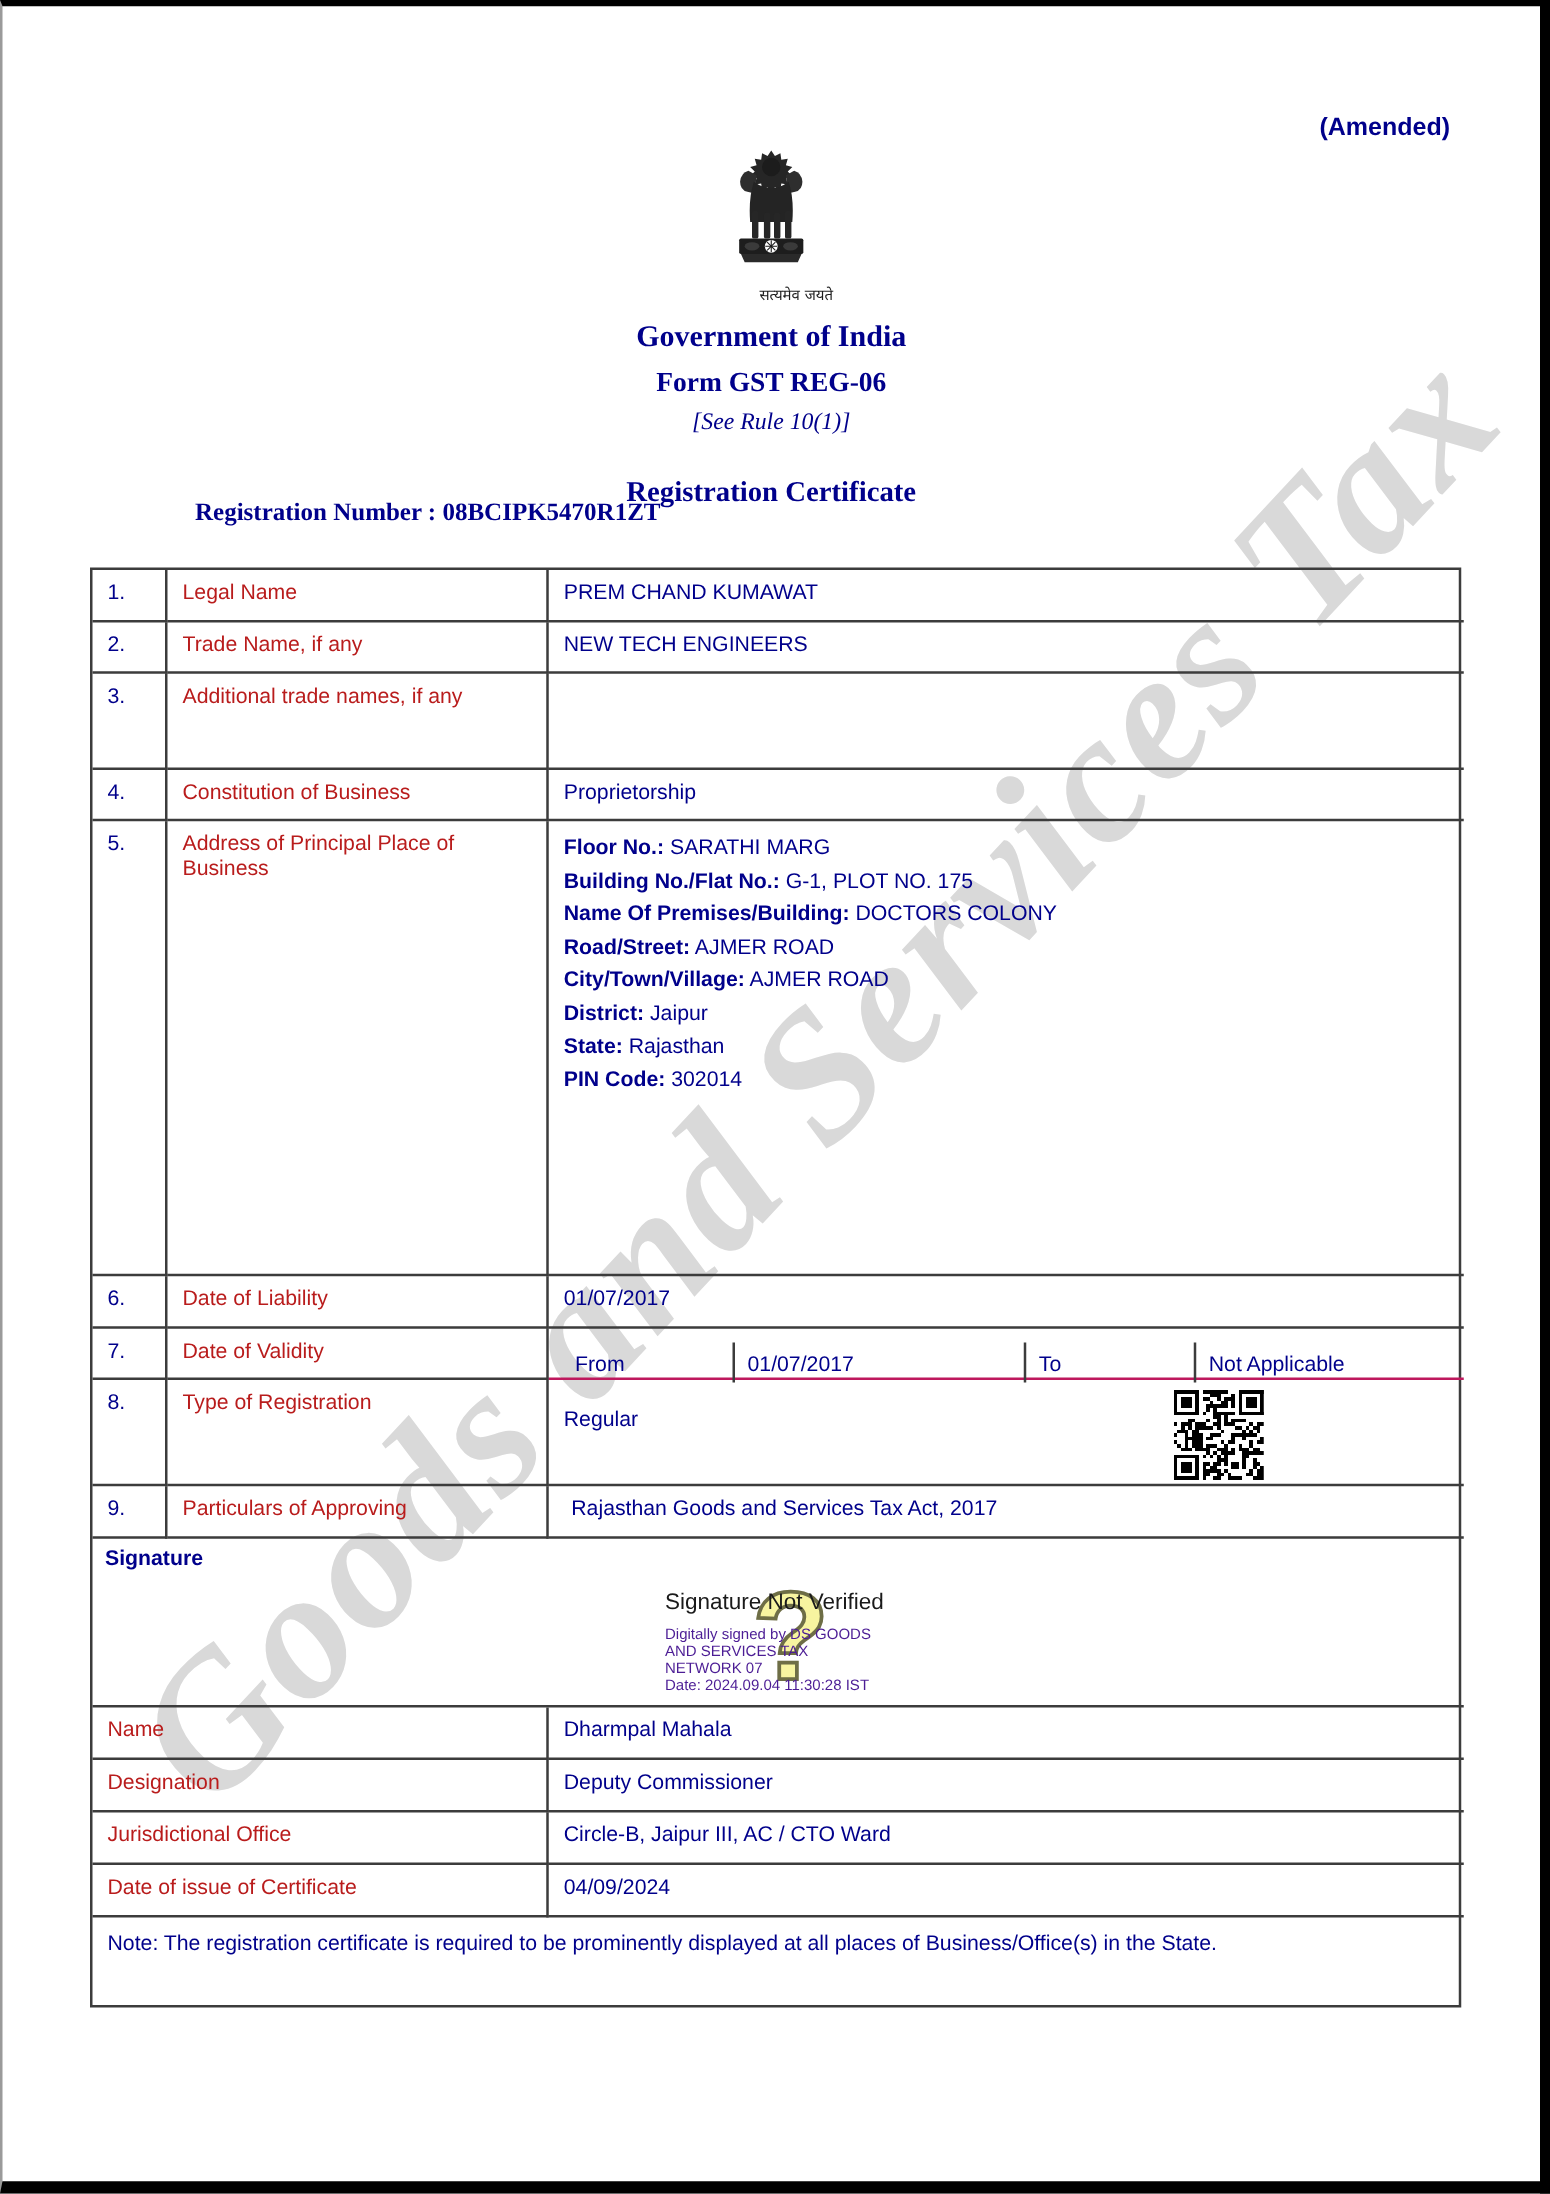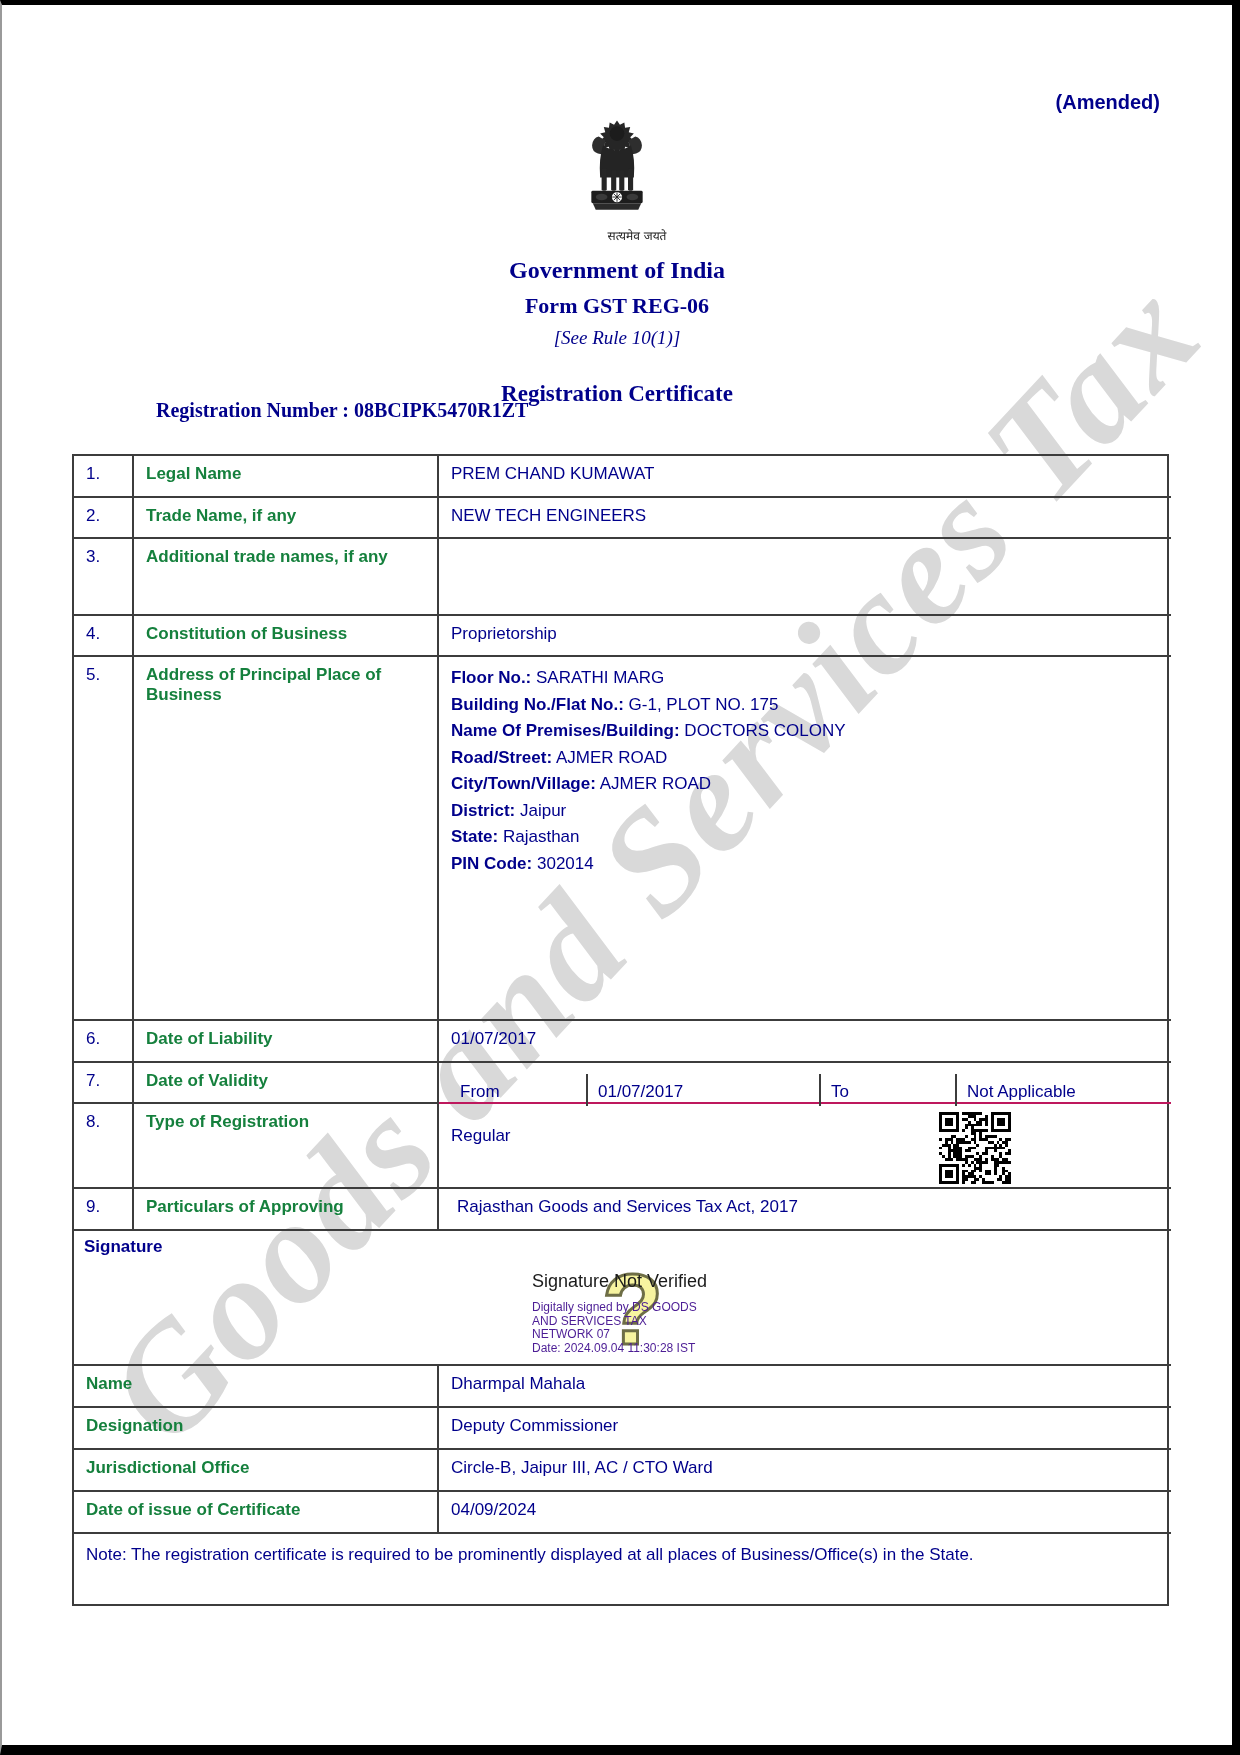--- a/index.html
+++ b/index.html
@@ -64,21 +64,21 @@
   .cell{
     box-sizing:border-box;
     border-bottom:2px solid #3c3c3c;
     padding:8px 10px 4px 12px;
     font-size:17px;
     overflow:hidden;
   }
   .br{border-right:2px solid #3c3c3c;}
   .lastrow{border-bottom:none;}
   .num{color:#00008B;}
-  .lbl{font-weight:bold;color:#15803d;}
+  .lbl{font-weight:normal;color:#b91c1c;}
   .lbl .w{display:inline-block;max-width:265px;}
   .val{color:#00008B;}
   .addr-line{line-height:26.5px;}
   .addr-line b{font-weight:bold;}
   .span-all{grid-column:1 / -1;}
   .span-2{grid-column:1 / 3;}
   
   .validity-grid{
     display:grid;height:100%;
     grid-template-columns:138px 233px 136px 1fr;

